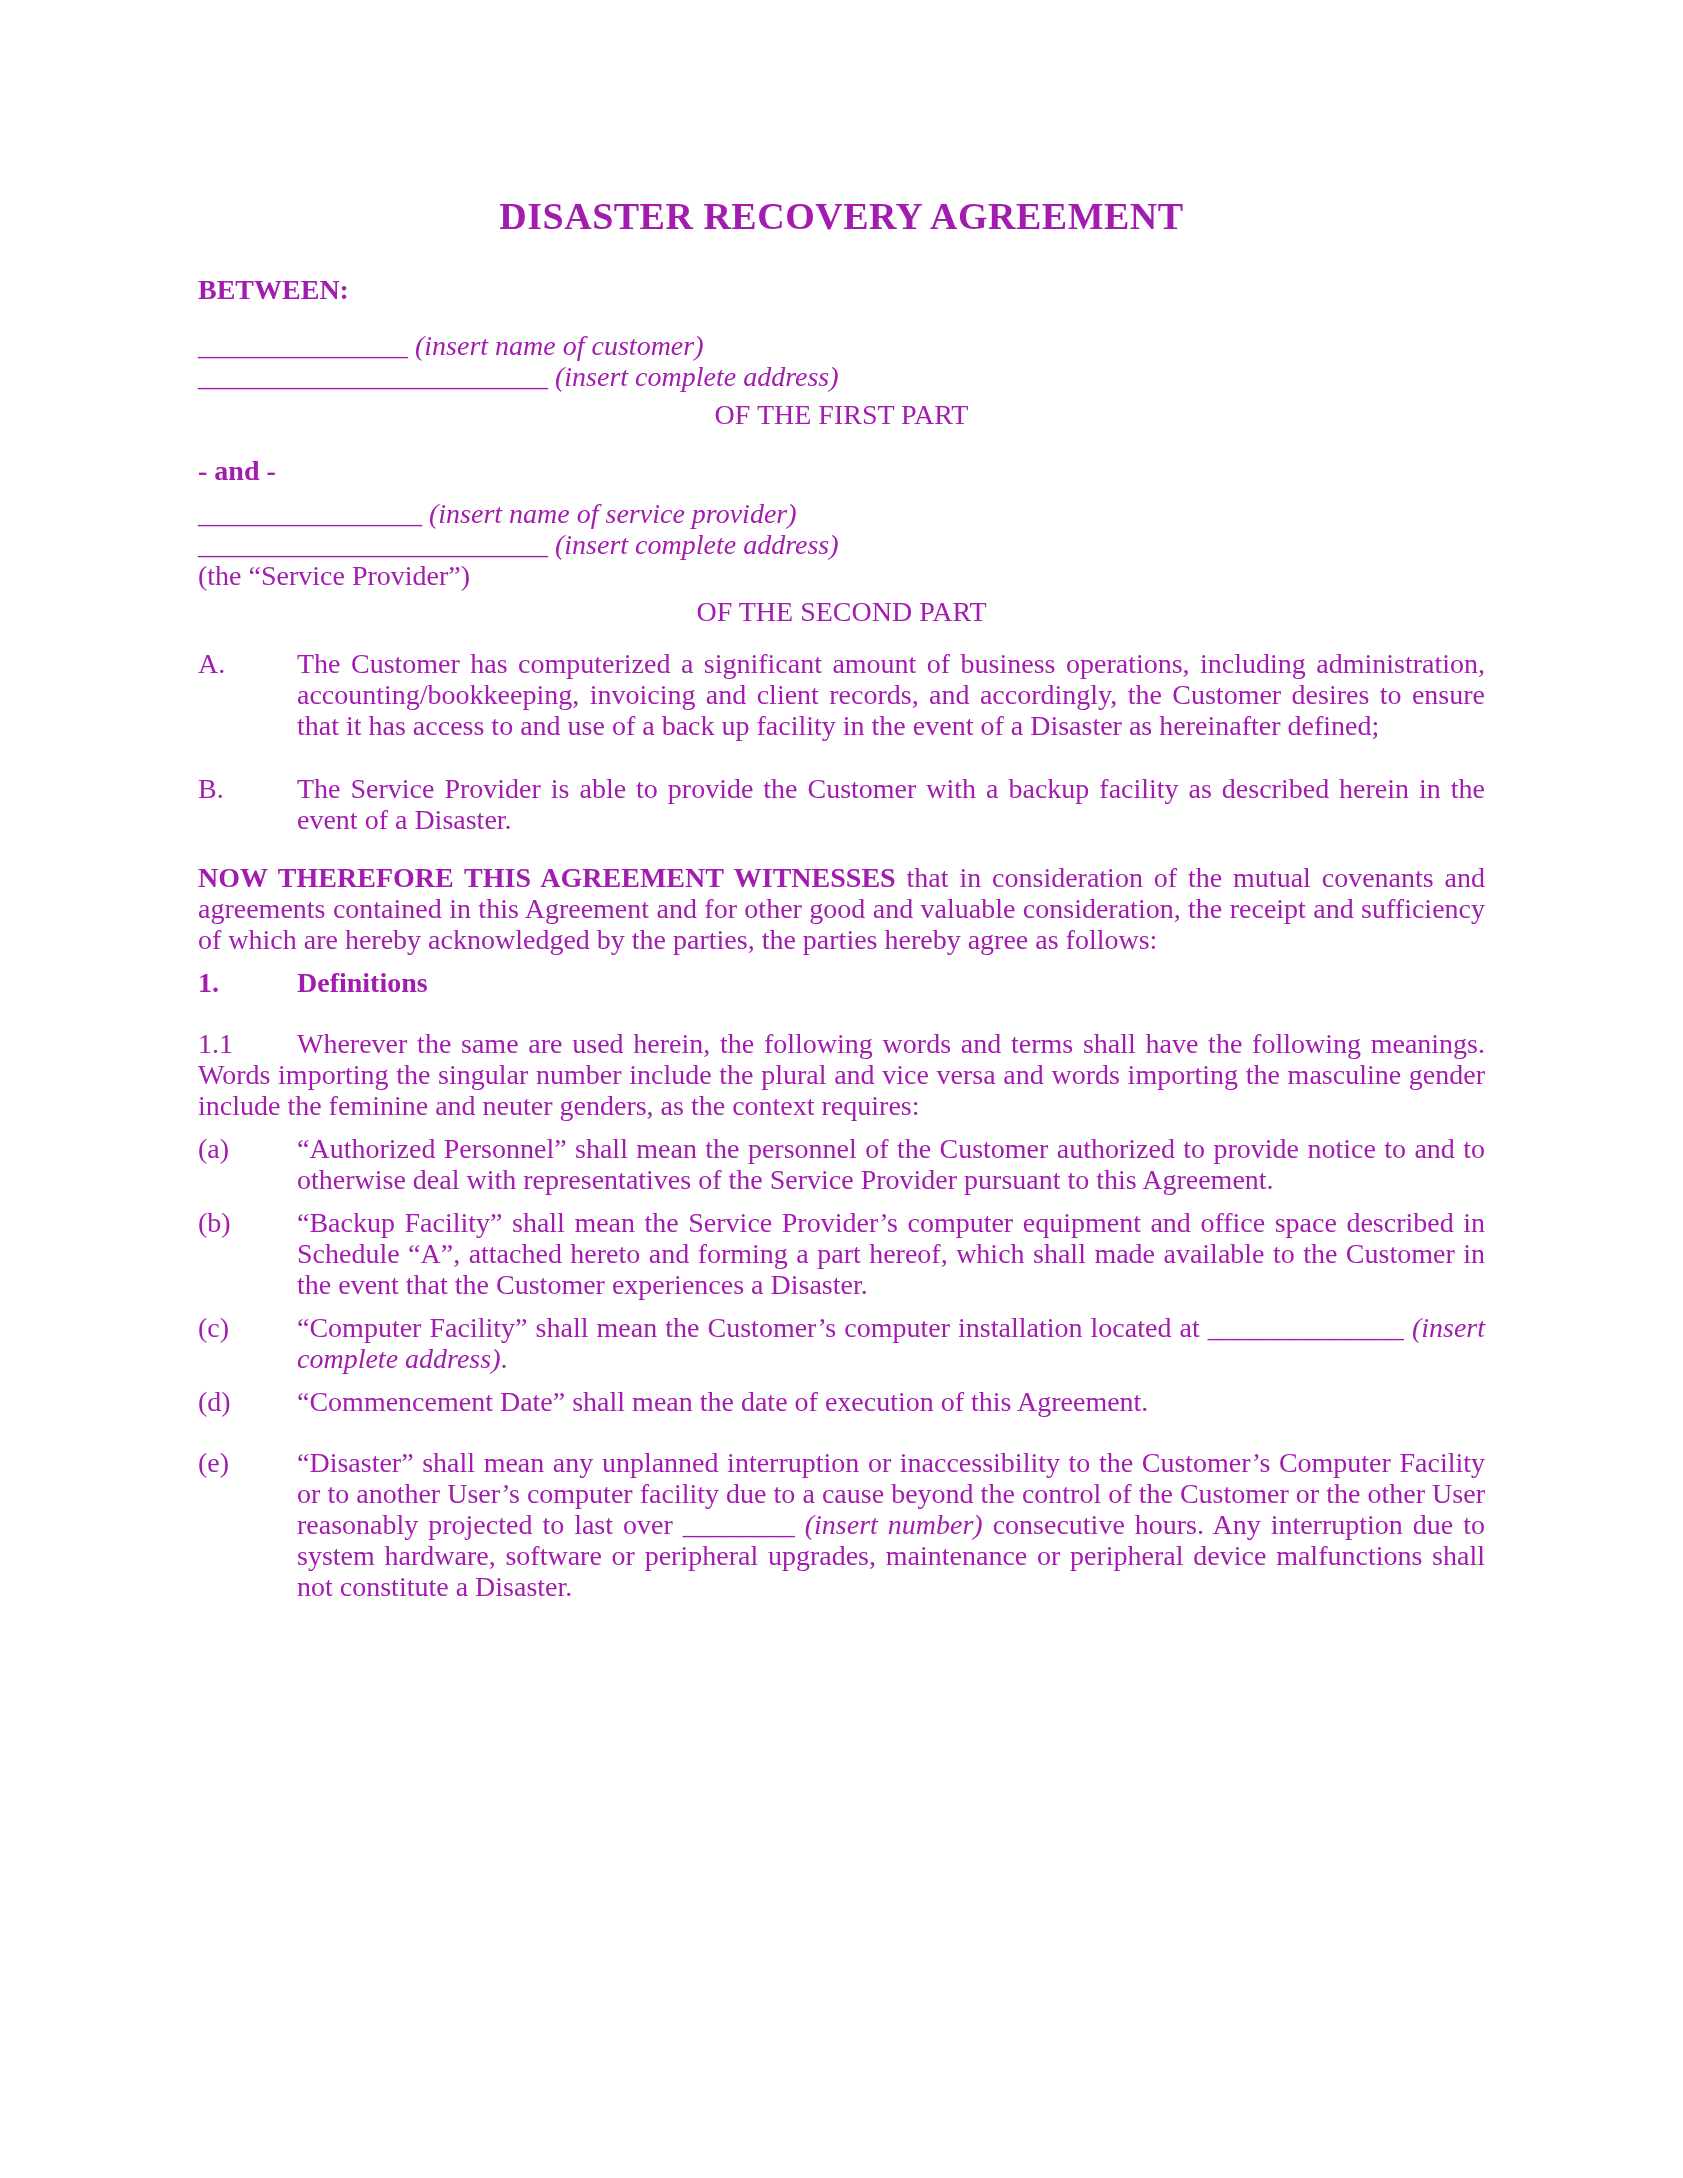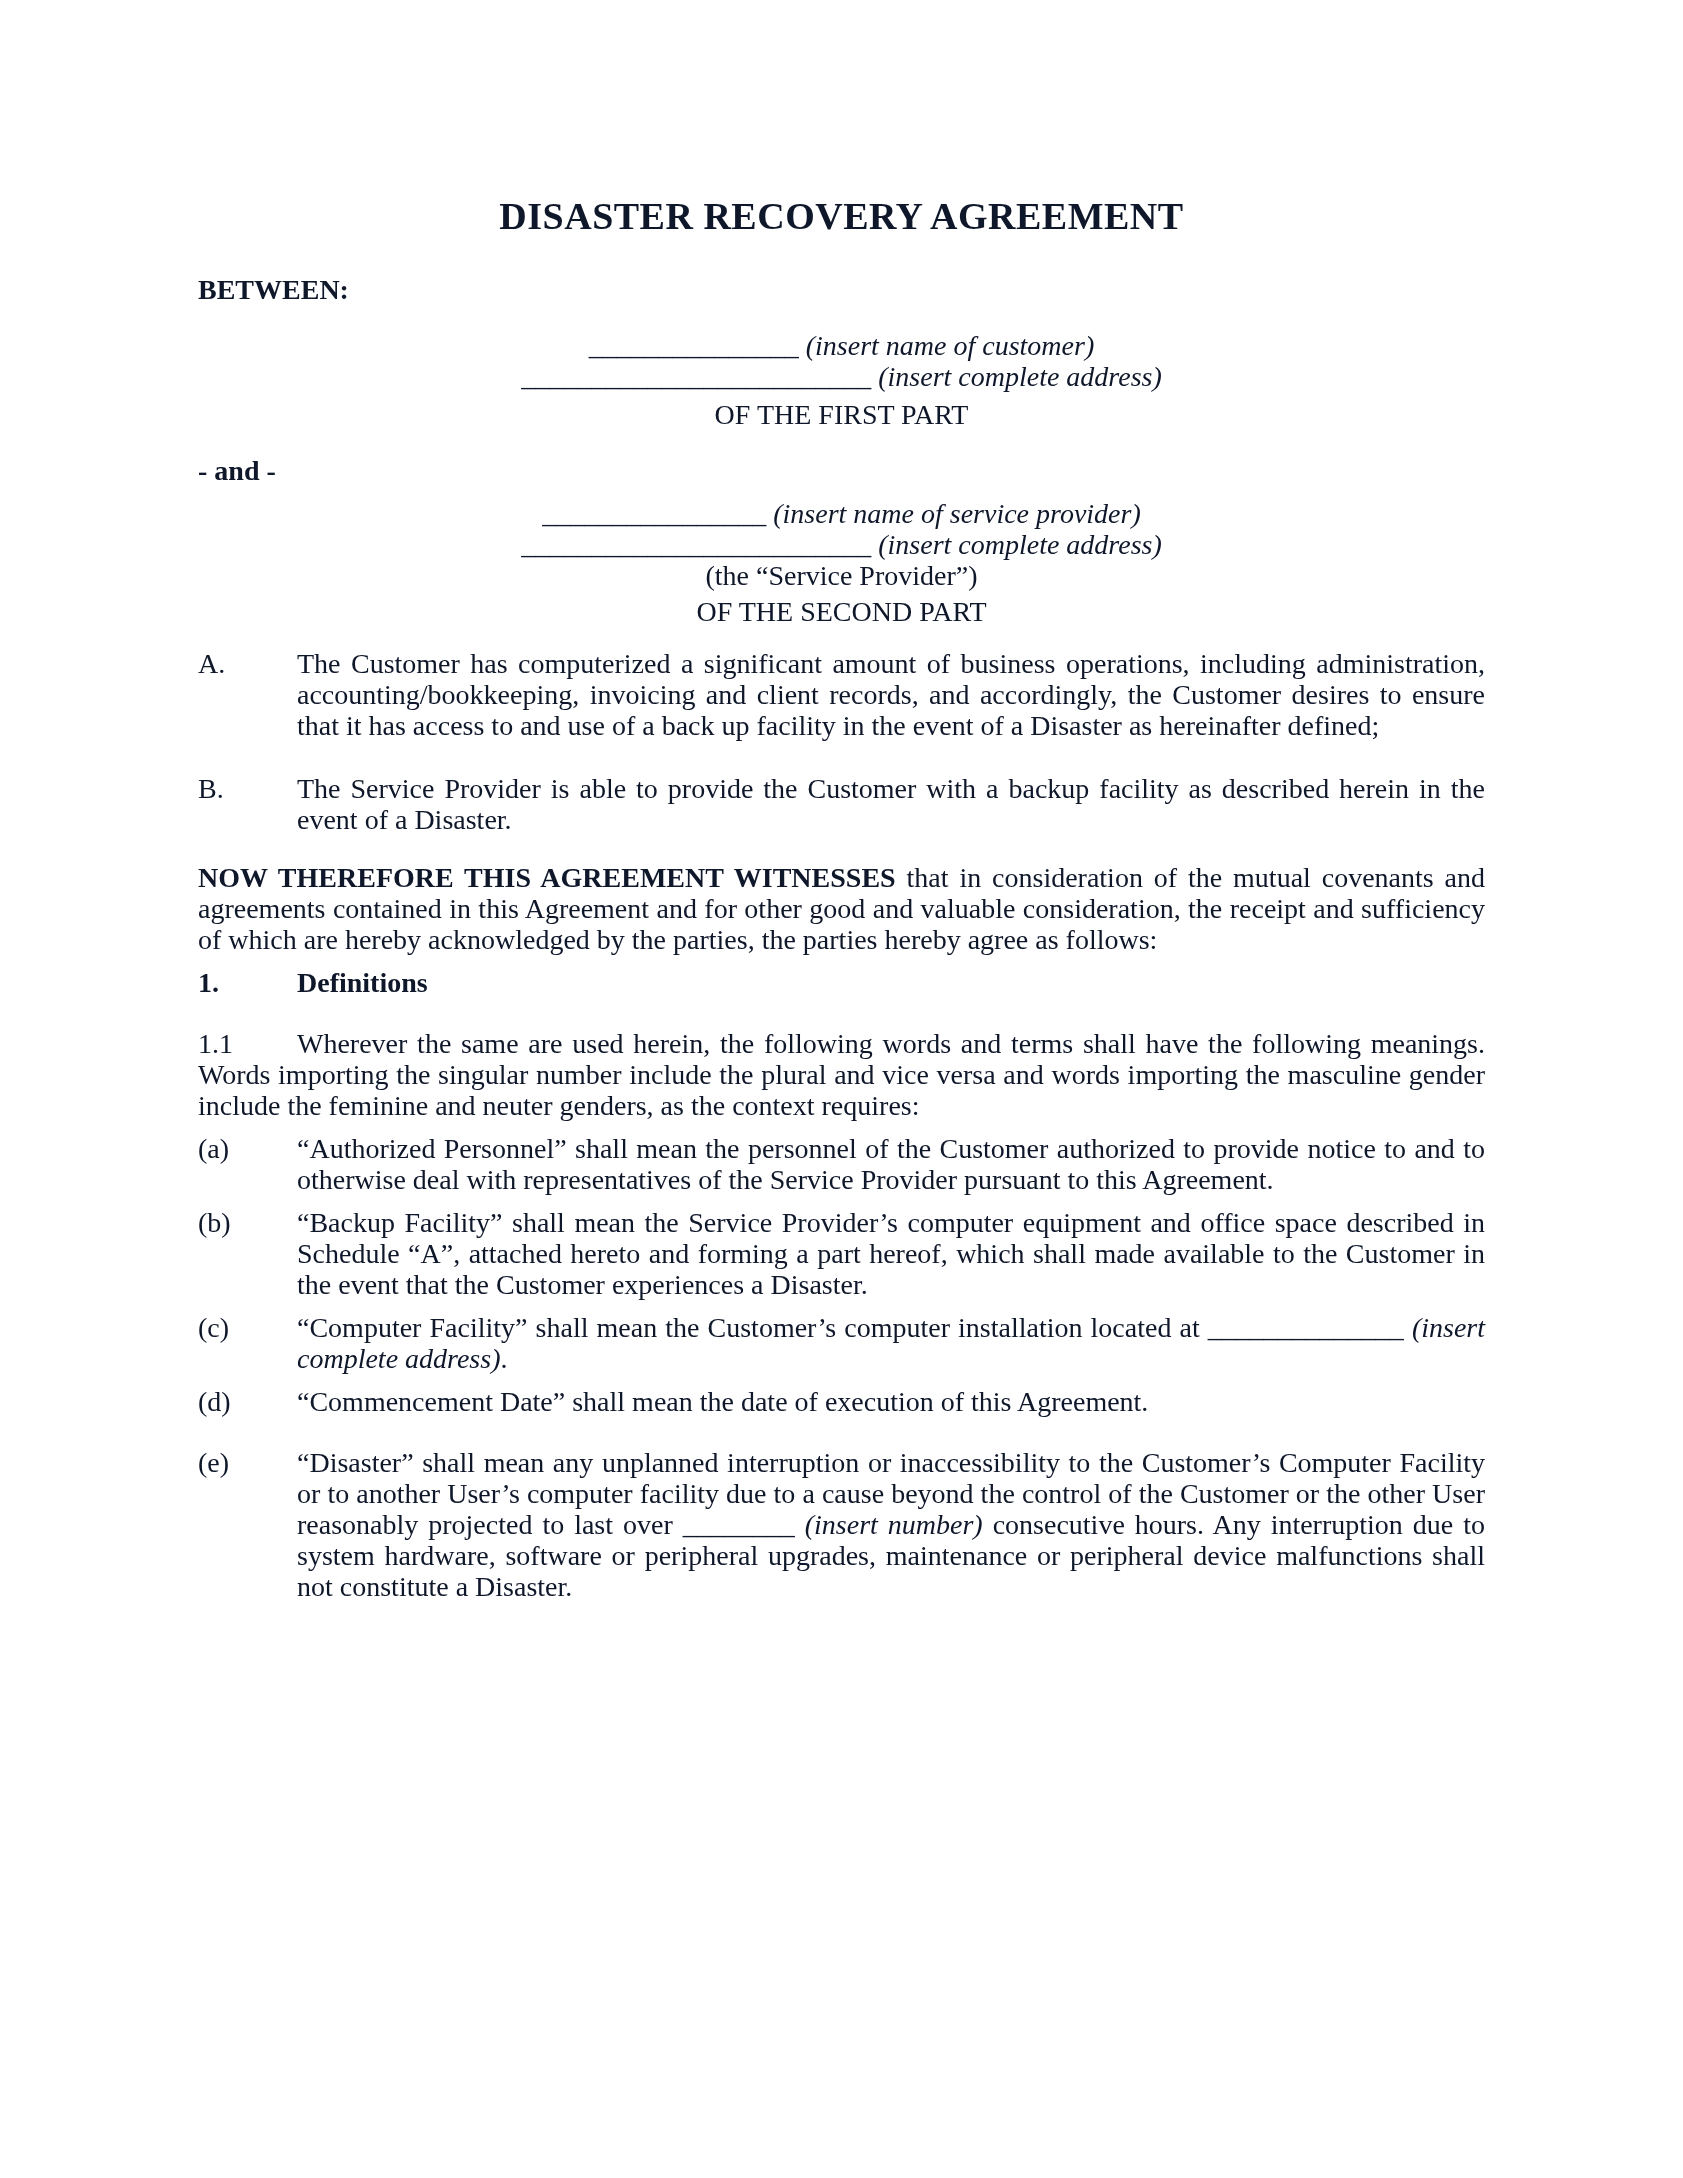--- a/index.html
+++ b/index.html
@@ -5,21 +5,21 @@
   html, body {
     margin: 0;
     padding: 0;
     background: #ffffff;
   }
   .page {
     position: relative;
     width: 1683px;
     height: 2178px;
     background: #ffffff;
-    color: #0f172a;
+    color: #a21caf;
     font-family: "Liberation Serif", "DejaVu Serif", serif;
     font-size: 28px;
     line-height: 31px;
     overflow: hidden;
   }
   .content {
     box-sizing: border-box;
     width: 1287px;
     margin-left: 198px;
     padding-top: 194px;
@@ -29,21 +29,21 @@
     font-weight: bold;
     font-size: 38px;
     line-height: 44px;
     letter-spacing: 0.5px;
   }
   .para { margin: 0; }
   .bold { font-weight: bold; }
   .just { text-align: justify; }
   .intro { margin-top: 51px; }
 
-  .party { text-align: center; }
+  .party { }
   .pline { line-height: 31px; }
   .part-label { text-align: center; font-weight: normal; }
   .and-sep { text-align: left; font-weight: bold; }
 
   .hang {
     position: relative;
     padding-left: 99px;
     text-align: justify;
   }
   .hlabel {

